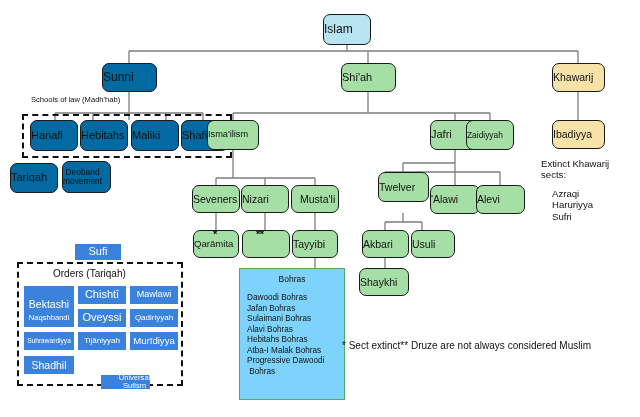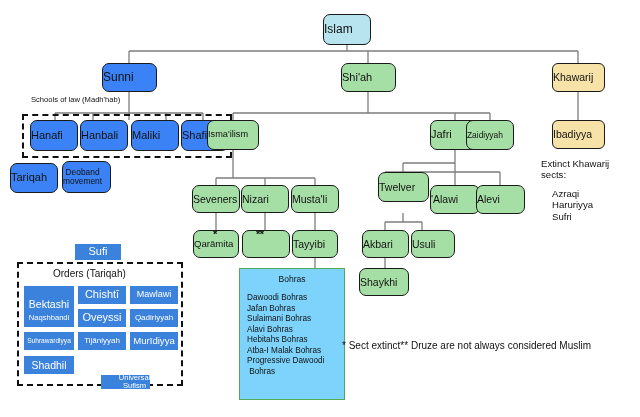--- a/index.html
+++ b/index.html
@@ -4,22 +4,22 @@
 <style>
   html,body{margin:0;padding:0;background:#ffffff;}
   body{font-family:"Liberation Sans",sans-serif;}
   #stage{position:relative;width:640px;height:417px;overflow:hidden;background:#fff;}
   #wires{position:absolute;left:0;top:0;width:640px;height:417px;}
   .node{position:absolute;box-sizing:border-box;border:1.6px solid #1a1a1a;border-radius:7px;
         display:flex;align-items:center;justify-content:flex-start;text-align:center;
         color:#111;line-height:1.04;overflow:hidden;white-space:nowrap;}
   .n-blue{background:#b7e4ef;}
   .n-green{background:#a5dfa5;}
-  .n-salmon{background:#3b82f6;}
-  .n-khaki{background:#f7e3a8;border-radius:6px;}
+  .n-salmon{background:#0369a1;}
+  .n-khaki{background:#f7e3a8;}
   .dashbox{position:absolute;box-sizing:border-box;border:2px dashed #111;background:transparent;}
   .plain{position:absolute;color:#111;white-space:pre;line-height:1.18;}
   .tag{position:absolute;box-sizing:border-box;background:#3b82dd;color:#fff;
        display:flex;align-items:center;justify-content:center;text-align:center;
        line-height:1.03;overflow:hidden;}
   .listbox{position:absolute;box-sizing:border-box;background:#7dd3fc;border:1px solid #55aa55;
            color:#111;overflow:hidden;}
   .listbox .lb-title{text-align:center;margin-top:5px;font-size:8.5px;}
   .listbox .lb-items{margin:9px 0 0 7px;font-size:8.2px;line-height:1.28;white-space:pre;}
   .sup{position:absolute;color:#111;font-weight:700;letter-spacing:-0.5px;}
@@ -96,21 +96,21 @@
     <span>Khawarij</span>
   </div>
 
   <div class="plain" style="left:31px;top:96px;font-size:7.6px;">Schools of law (Madh'hab)</div>
   <div class="dashbox" style="left:22px;top:114px;width:210px;height:44px;"></div>
 
   <div class="node n-salmon" style="left:30px;top:120px;width:48px;height:31px;font-size:11px;">
     <span>Hanafi</span>
   </div>
   <div class="node n-salmon" style="left:80px;top:120px;width:48px;height:31px;font-size:11px;">
-    <span>Hanbali</span>
+    <span>Hebitahs</span>
   </div>
   <div class="node n-salmon" style="left:131px;top:120px;width:48px;height:31px;font-size:11px;">
     <span>Maliki</span>
   </div>
   <div class="node n-salmon" style="left:181px;top:120px;width:48px;height:31px;font-size:11px;">
     <span>Shafi'i</span>
   </div>
 
   <div class="node n-salmon" style="left:10px;top:163px;width:48px;height:30px;font-size:11px;">
     <span>Tariqah</span>
@@ -174,21 +174,21 @@
   <div class="node n-green" style="left:466px;top:120px;width:48px;height:30px;font-size:8.4px;">
     <span>Zaidiyyah</span>
   </div>
 
   <div class="node n-green" style="left:192px;top:185px;width:48px;height:28px;font-size:10.5px;">
     <span>Seveners</span>
   </div>
   <div class="node n-green" style="left:241px;top:185px;width:48px;height:28px;font-size:10.5px;">
     <span>Nizari</span>
   </div>
-  <div class="node n-green" style="left:291px;top:185px;width:48px;height:28px;font-size:10.5px;">
+  <div class="node n-green" style="left:291px;top:185px;width:48px;height:28px;font-size:10.5px;padding-left:8px;">
     <span>Musta'li</span>
   </div>
 
   <div class="node n-green" style="left:193px;top:230px;width:46px;height:28px;font-size:9.6px;">
     <span>Qarāmita</span>
   </div>
   <div class="sup" style="left:213px;top:228px;font-size:11px;">*</div>
 
   <div class="node n-green" style="left:242px;top:230px;width:46px;height:28px;font-size:10.5px;padding-left:46px;">
     <span>Druze</span>

